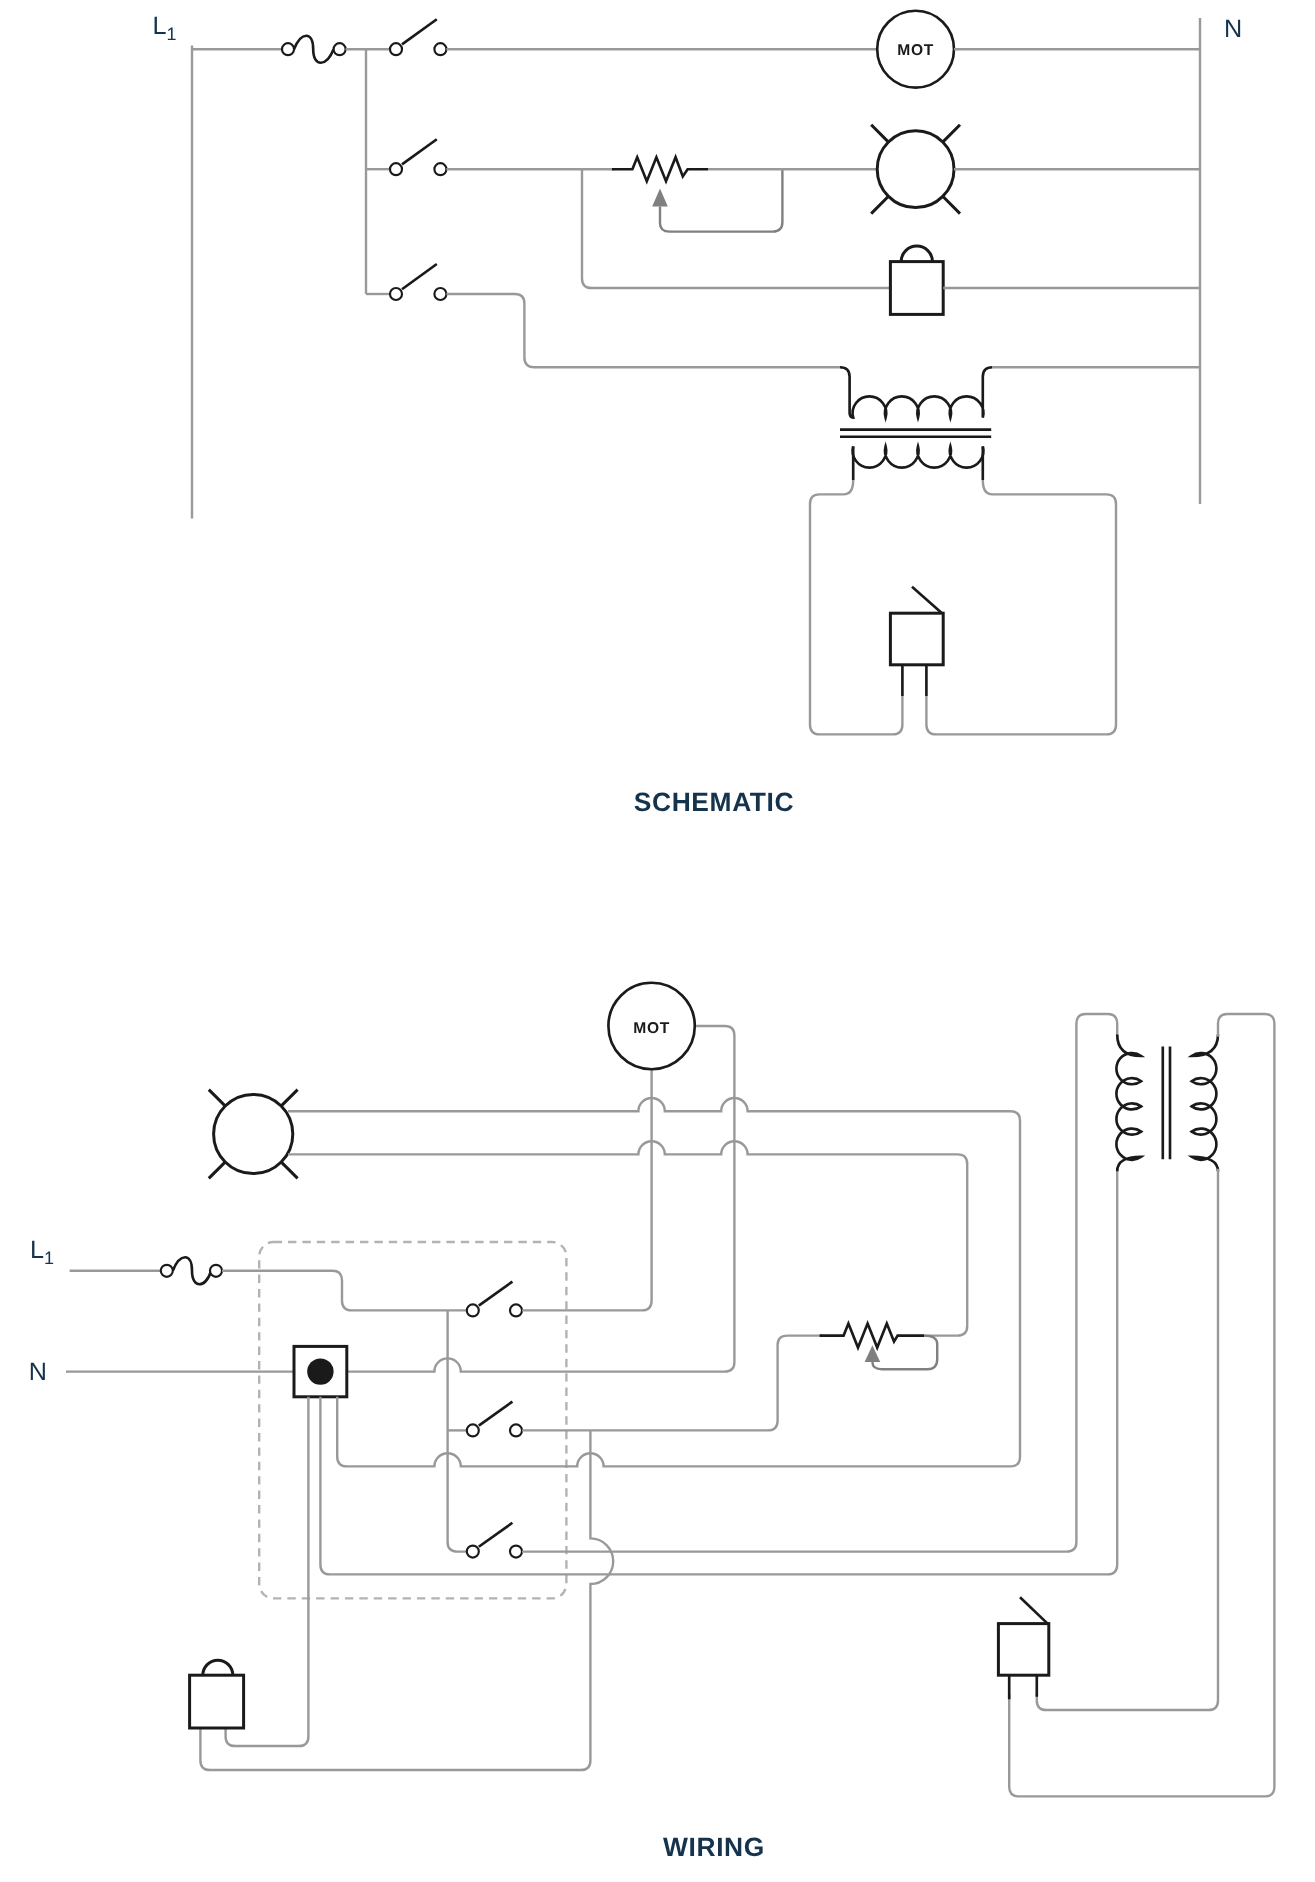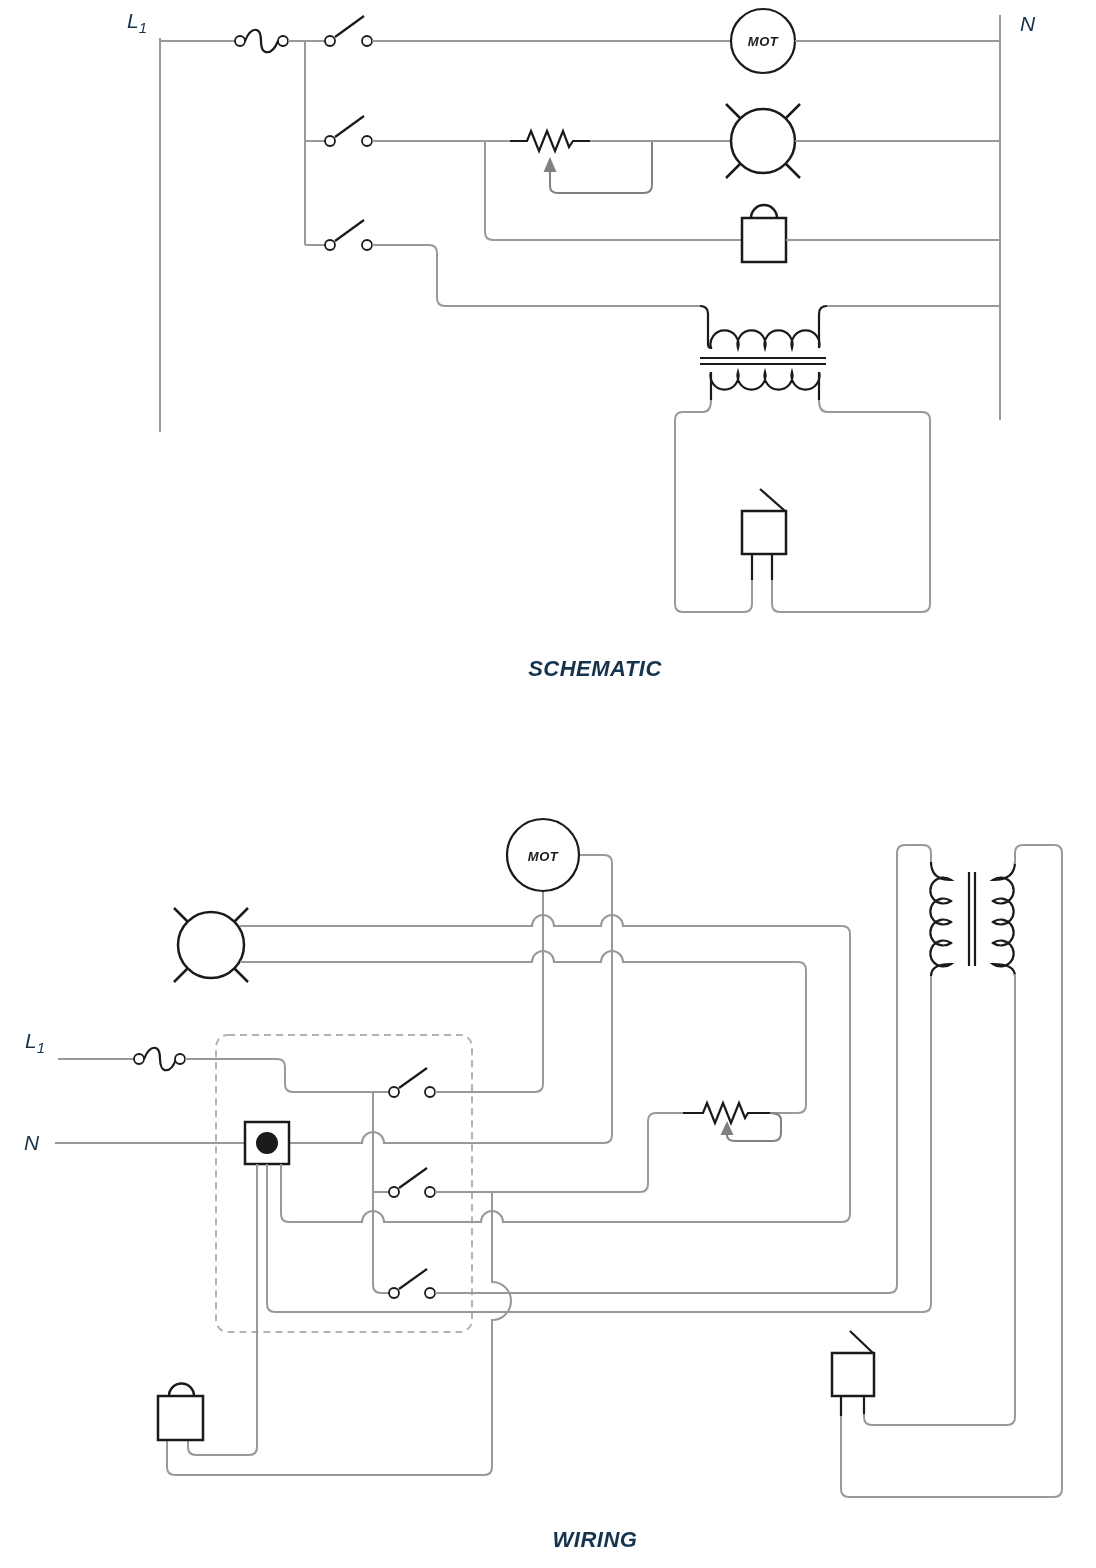--- a/index.html
+++ b/index.html
@@ -4,21 +4,21 @@
 <style>
   :root{
     --wire:#999999;
     --symbol:#1a1a1a;
     --label:#16334e;
     --dashed_box:#b3b3b3;
     --arrow:#808080;
     --background:#ffffff;
   }
   html,body{margin:0;padding:0;background:var(--background);}
-  .canvas{position:relative;width:1088px;height:1568px;background:var(--background);overflow:hidden;font-style:italic;}
+  .canvas{position:relative;width:1088px;height:1568px;background:var(--background);overflow:hidden;}
   svg{display:block;}
   svg text{font-family:"Liberation Sans","DejaVu Sans",sans-serif;}
   .wire{fill:none;stroke:var(--wire);stroke-width:2;}
   .sym{fill:none;stroke:var(--symbol);stroke-width:2.2;}
   .sym-thick{fill:none;stroke:var(--symbol);stroke-width:2.5;}
   .node{fill:#ffffff;stroke:var(--symbol);stroke-width:1.8;}
   .dot{fill:var(--symbol);stroke:none;}
   .dashedbox{fill:none;stroke:var(--dashed_box);stroke-width:2;stroke-dasharray:7 5;}
   .wiper{fill:none;stroke:var(--arrow);stroke-width:2;}
   .arrowhead{fill:var(--arrow);stroke:none;}

